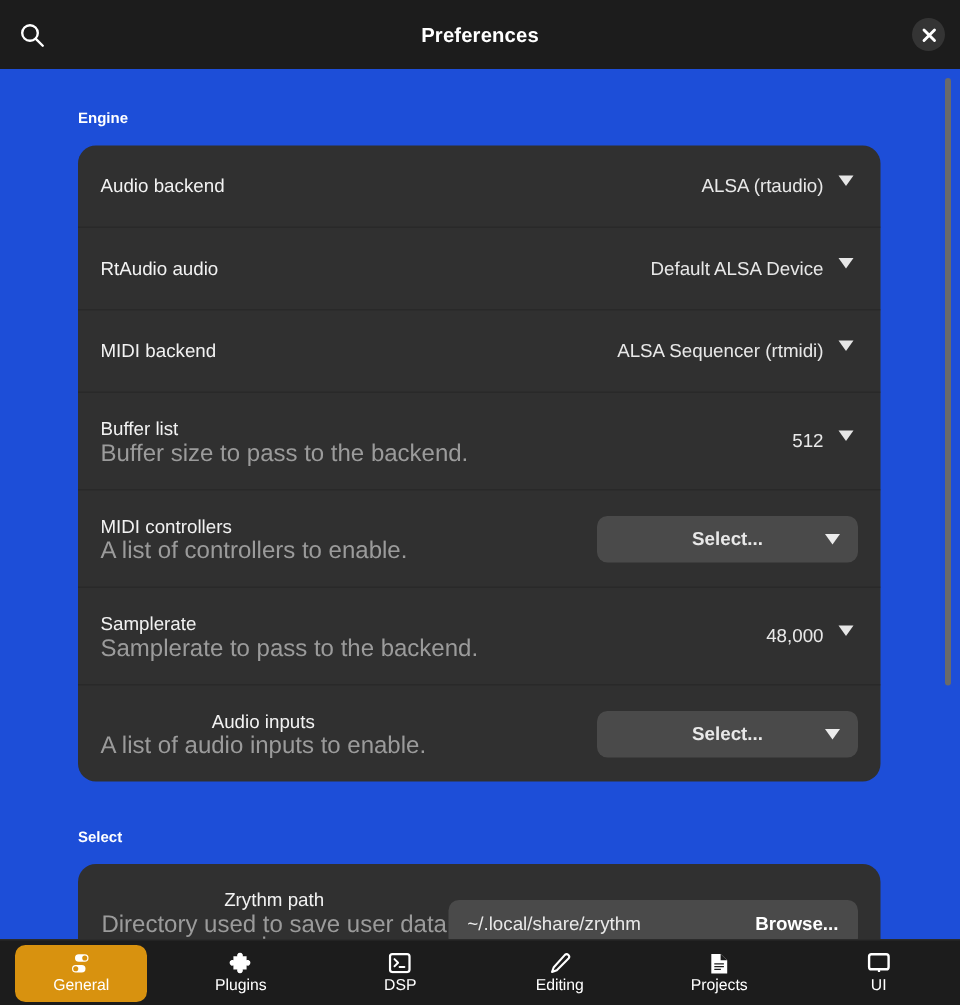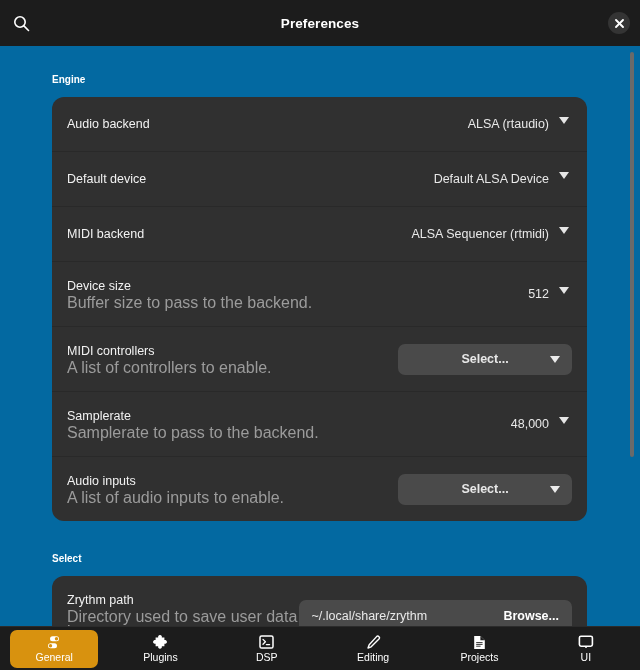--- a/index.html
+++ b/index.html
@@ -11,21 +11,21 @@
     background: #1c1c1c;
     font-family: "Liberation Sans", "DejaVu Sans", sans-serif;
     color: #ffffff;
     -webkit-font-smoothing: antialiased;
   }
 
   .window {
     position: relative;
     width: 640px;
     height: 670px;
-    background: #0369a1;
+    background: #1d4ed8;
     display: flex;
     flex-direction: column;
   }
 
   
   .header {
     position: relative;
     height: 46px;
     flex: 0 0 46px;
     background: #1c1c1c;
@@ -84,21 +84,21 @@
   }
 
   .row {
     display: flex;
     align-items: center;
     justify-content: space-between;
     padding: 16px 15px;
     min-height: 55px;
     border-bottom: 1px solid #292929;
   }
-  .row:last-child { border-bottom: none; }
+  .row:last-child { border-bottom: none; text-align: center; }
 
   .row-text { display: flex; flex-direction: column; justify-content: center; }
   .row-title {
     font-size: 12.5px;
     color: #f2f2f2;
     line-height: 16px;
   }
   .row-sub {
     font-size: 16px;
     color: #9b9b9b;
@@ -252,41 +252,41 @@
           <div class="row-title">Audio backend</div>
         </div>
         <div class="value-drop">
           <span class="value-label">ALSA (rtaudio)</span>
           <span class="chev"></span>
         </div>
       </div>
 
       <div class="row">
         <div class="row-text">
-          <div class="row-title">Default device</div>
+          <div class="row-title">RtAudio audio</div>
         </div>
         <div class="value-drop">
           <span class="value-label">Default ALSA Device</span>
           <span class="chev"></span>
         </div>
       </div>
 
       <div class="row">
         <div class="row-text">
           <div class="row-title">MIDI backend</div>
         </div>
         <div class="value-drop">
           <span class="value-label">ALSA Sequencer (rtmidi)</span>
           <span class="chev"></span>
         </div>
       </div>
 
       <div class="row">
         <div class="row-text">
-          <div class="row-title">Device size</div>
+          <div class="row-title">Buffer list</div>
           <div class="row-sub">Buffer size to pass to the backend.</div>
         </div>
         <div class="value-drop">
           <span class="value-label">512</span>
           <span class="chev"></span>
         </div>
       </div>
 
       <div class="row">
         <div class="row-text">

